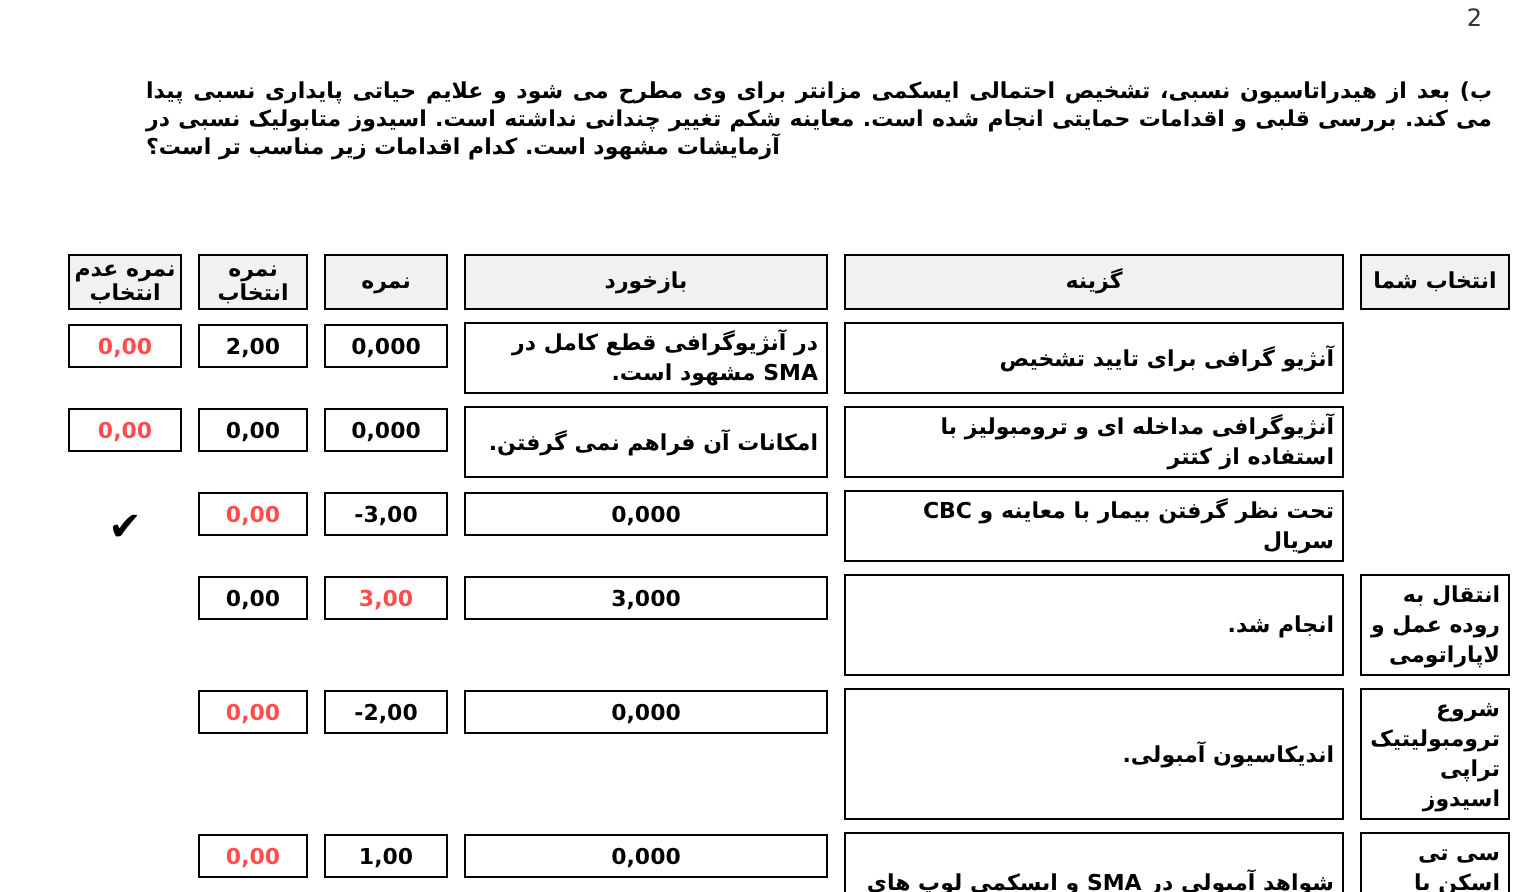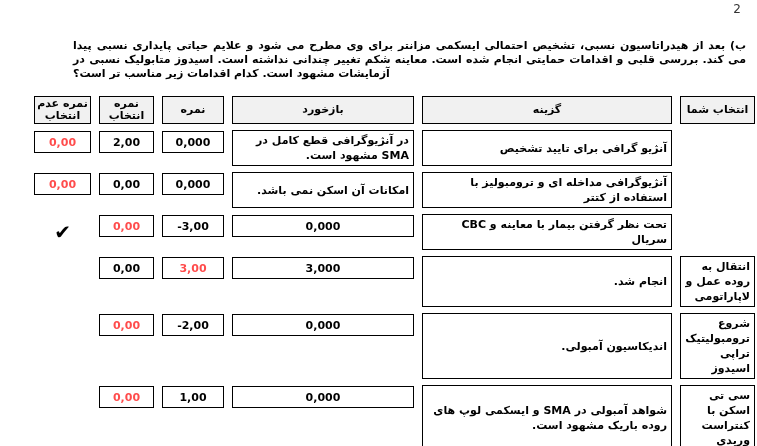--- a/index.html
+++ b/index.html
@@ -28,20 +28,21 @@
   .box{
     border:1.5px solid #000;background:#fff;
     font-size:11px;font-weight:bold;color:#000;
     box-sizing:border-box;
   }
   .hdr{
     background:#f1f1f1;
     display:flex;align-items:center;justify-content:center;
     text-align:center;min-height:28px;padding:1px 2px;line-height:12px;
     align-self:stretch;
+    margin-top:31px;
   }
   .txt{
     display:flex;align-items:center;
     min-height:24px;padding:2px 4px;line-height:15px;
     align-self:stretch;text-align:right;
   }
   .num{
     height:22px;min-height:22px;
     display:flex;align-items:center;justify-content:center;
     direction:ltr;unicode-bidi:isolate;
@@ -72,21 +73,21 @@
       </div>
       <div class="box txt">آنژیو گرافی برای تایید تشخیص</div>
       <div class="box txt">در آنژیوگرافی قطع کامل در SMA مشهود است.</div>
       <div class="box num">0,000</div>
       <div class="box num">2,00</div>
       <div class="box num red">0,00</div>
       <div class="choice">
         <span class="mark"></span>
       </div>
       <div class="box txt">آنژیوگرافی مداخله ای و ترومبولیز با استفاده از کتتر</div>
-      <div class="box txt">امکانات آن اسکن نمی باشد.</div>
+      <div class="box txt">امکانات آن فراهم نمی گرفتن.</div>
       <div class="box num">0,000</div>
       <div class="box num">0,00</div>
       <div class="box num red">0,00</div>
       <div class="choice">
         <span class="mark"></span>
       </div>
       <div class="box txt">تحت نظر گرفتن بیمار با معاینه و CBC سریال</div>
       <div class="box num">0,000</div>
       <div class="box num">-3,00</div>
       <div class="box num red">0,00</div>

